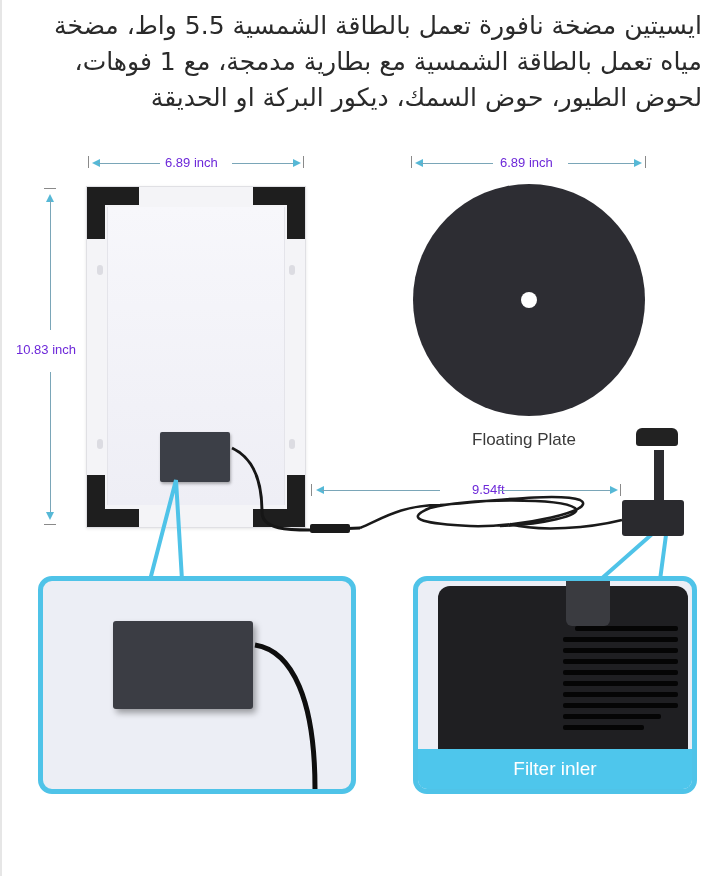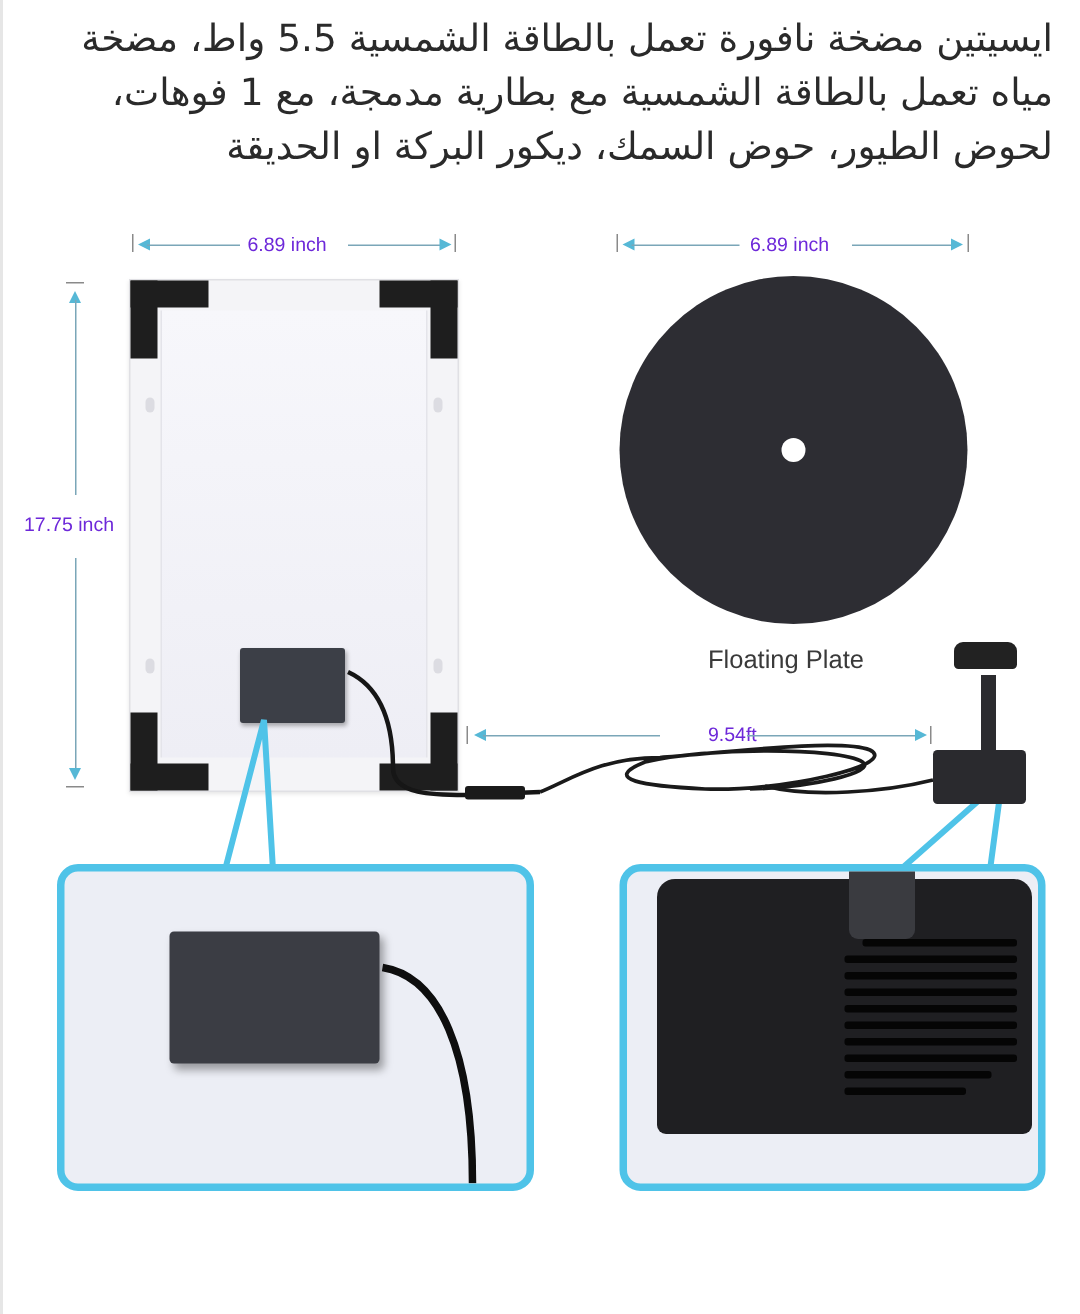--- a/index.html
+++ b/index.html
@@ -59,21 +59,21 @@
   <div class="arrow-l" style="left:92px;top:159px;"></div>
   <div class="hline" style="left:98px;top:163px;width:62px;"></div>
   <div class="dim-label" style="left:161px;top:155px;">6.89 inch</div>
   <div class="hline" style="left:232px;top:163px;width:62px;"></div>
   <div class="arrow-r" style="left:293px;top:159px;"></div>
   <div class="tick" style="left:303px;top:156px;width:1px;height:12px;"></div>
 
   <div class="tick" style="left:44px;top:188px;width:12px;height:1px;"></div>
   <div class="arrow-u" style="left:46px;top:194px;"></div>
   <div class="vline" style="left:50px;top:200px;height:130px;"></div>
-  <div class="dim-label" style="left:16px;top:342px;padding:0;">17.75 inch</div>
+  <div class="dim-label" style="left:16px;top:342px;padding:0;">10.83 inch</div>
   <div class="vline" style="left:50px;top:372px;height:140px;"></div>
   <div class="arrow-d" style="left:46px;top:512px;"></div>
   <div class="tick" style="left:44px;top:524px;width:12px;height:1px;"></div>
 
   <div class="panel">
     <div class="panel-inner"></div>
     <div class="corner tl"></div>
     <div class="corner tr"></div>
     <div class="corner bl"></div>
     <div class="corner br"></div>
@@ -135,15 +135,16 @@
         <div class="slot"></div>
         <div class="slot"></div>
         <div class="slot"></div>
         <div class="slot"></div>
         <div class="slot"></div>
         <div class="slot"></div>
         <div class="slot" style="width:85%;"></div>
         <div class="slot" style="width:70%;"></div>
       </div>
     </div>
+    <div class="callout-caption">Filter inler</div>
   </div>
 
 </div>
 
 </body></html>

